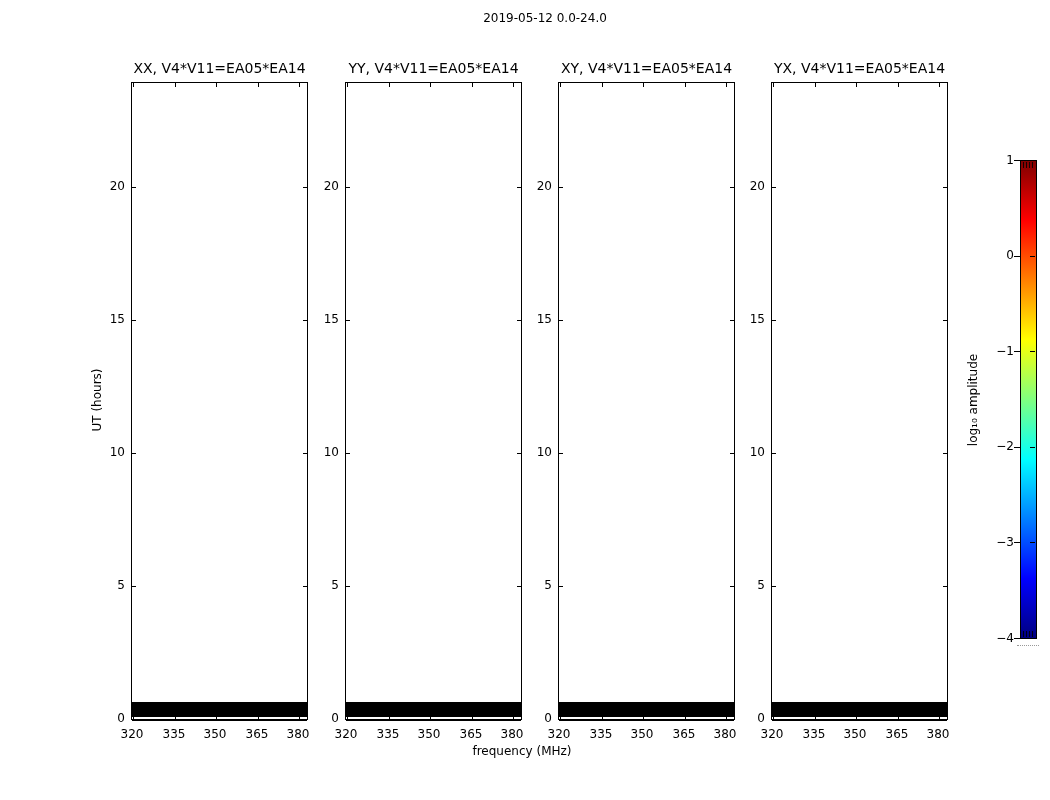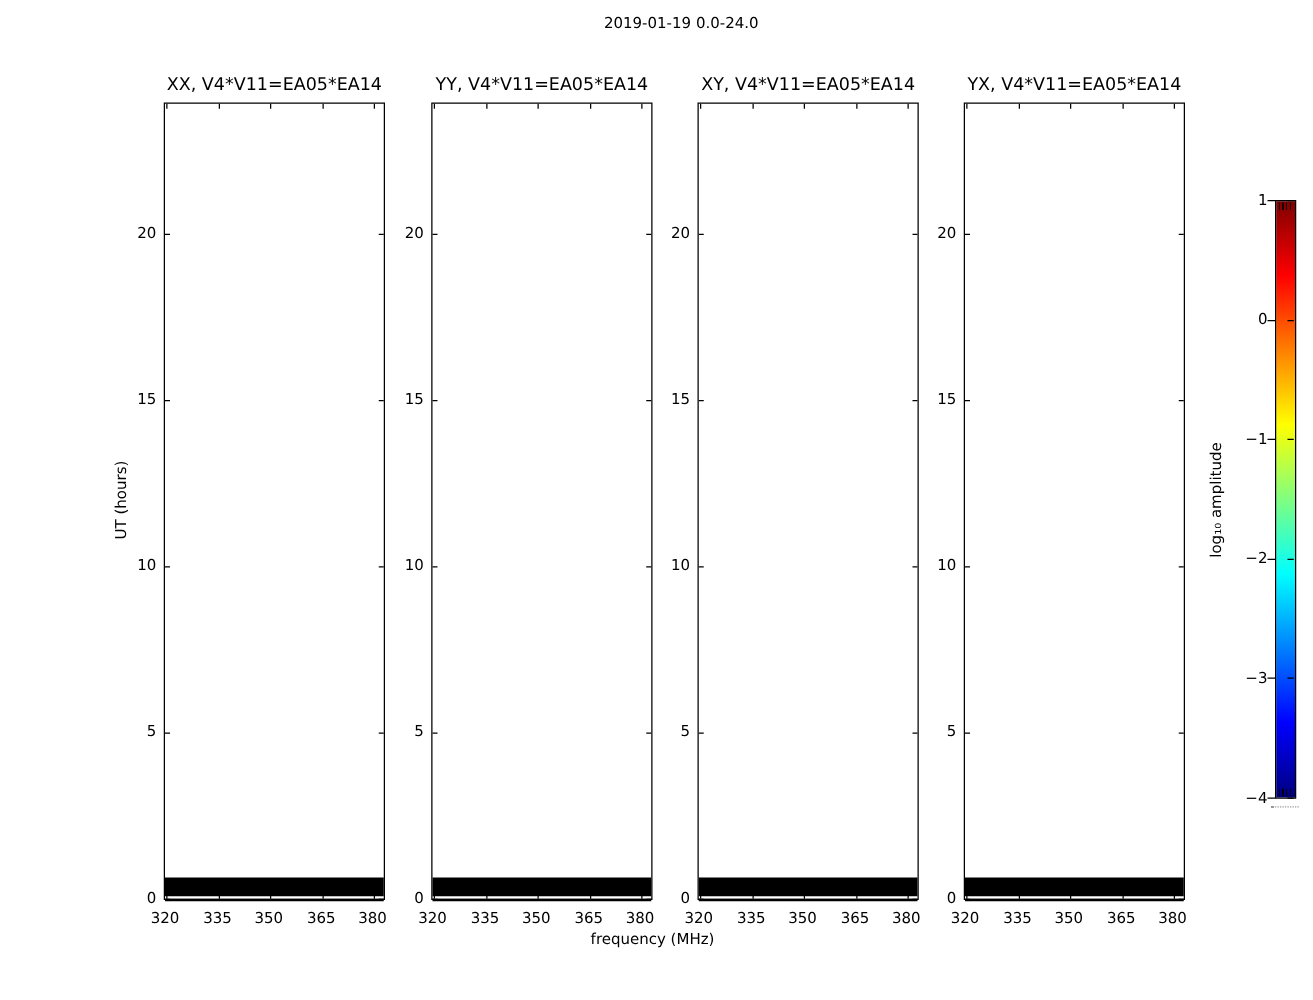--- a/index.html
+++ b/index.html
@@ -58,21 +58,21 @@
   .cbar-ticklabel {
     position:absolute; font-size:12px; line-height:15px;
     width:40px; text-align:right;
   }
   .cbar-dash { position:absolute; height:1px; background:#000; }
 </style>
 </head>
 <body>
 
 <div id="figure">
-  <div class="fig-title">2019-01-19 0.0-24.0</div>
+  <div class="fig-title">2019-05-12 0.0-24.0</div>
 
   <div id="panels-layer">
       <div class="panel-title" style="left: 219.5px;">XX, V4*V11=EA05*EA14</div>
       <div class="panel" style="left: 131px;">
         <div class="tick v" style="left: 1px; top: 0px;"></div>
         <div class="tick v" style="left: 1px; bottom: 0px;"></div>
         <div class="tick v" style="left: 43px; top: 0px;"></div>
         <div class="tick v" style="left: 43px; bottom: 0px;"></div>
         <div class="tick v" style="left: 84px; top: 0px;"></div>
         <div class="tick v" style="left: 84px; bottom: 0px;"></div>

